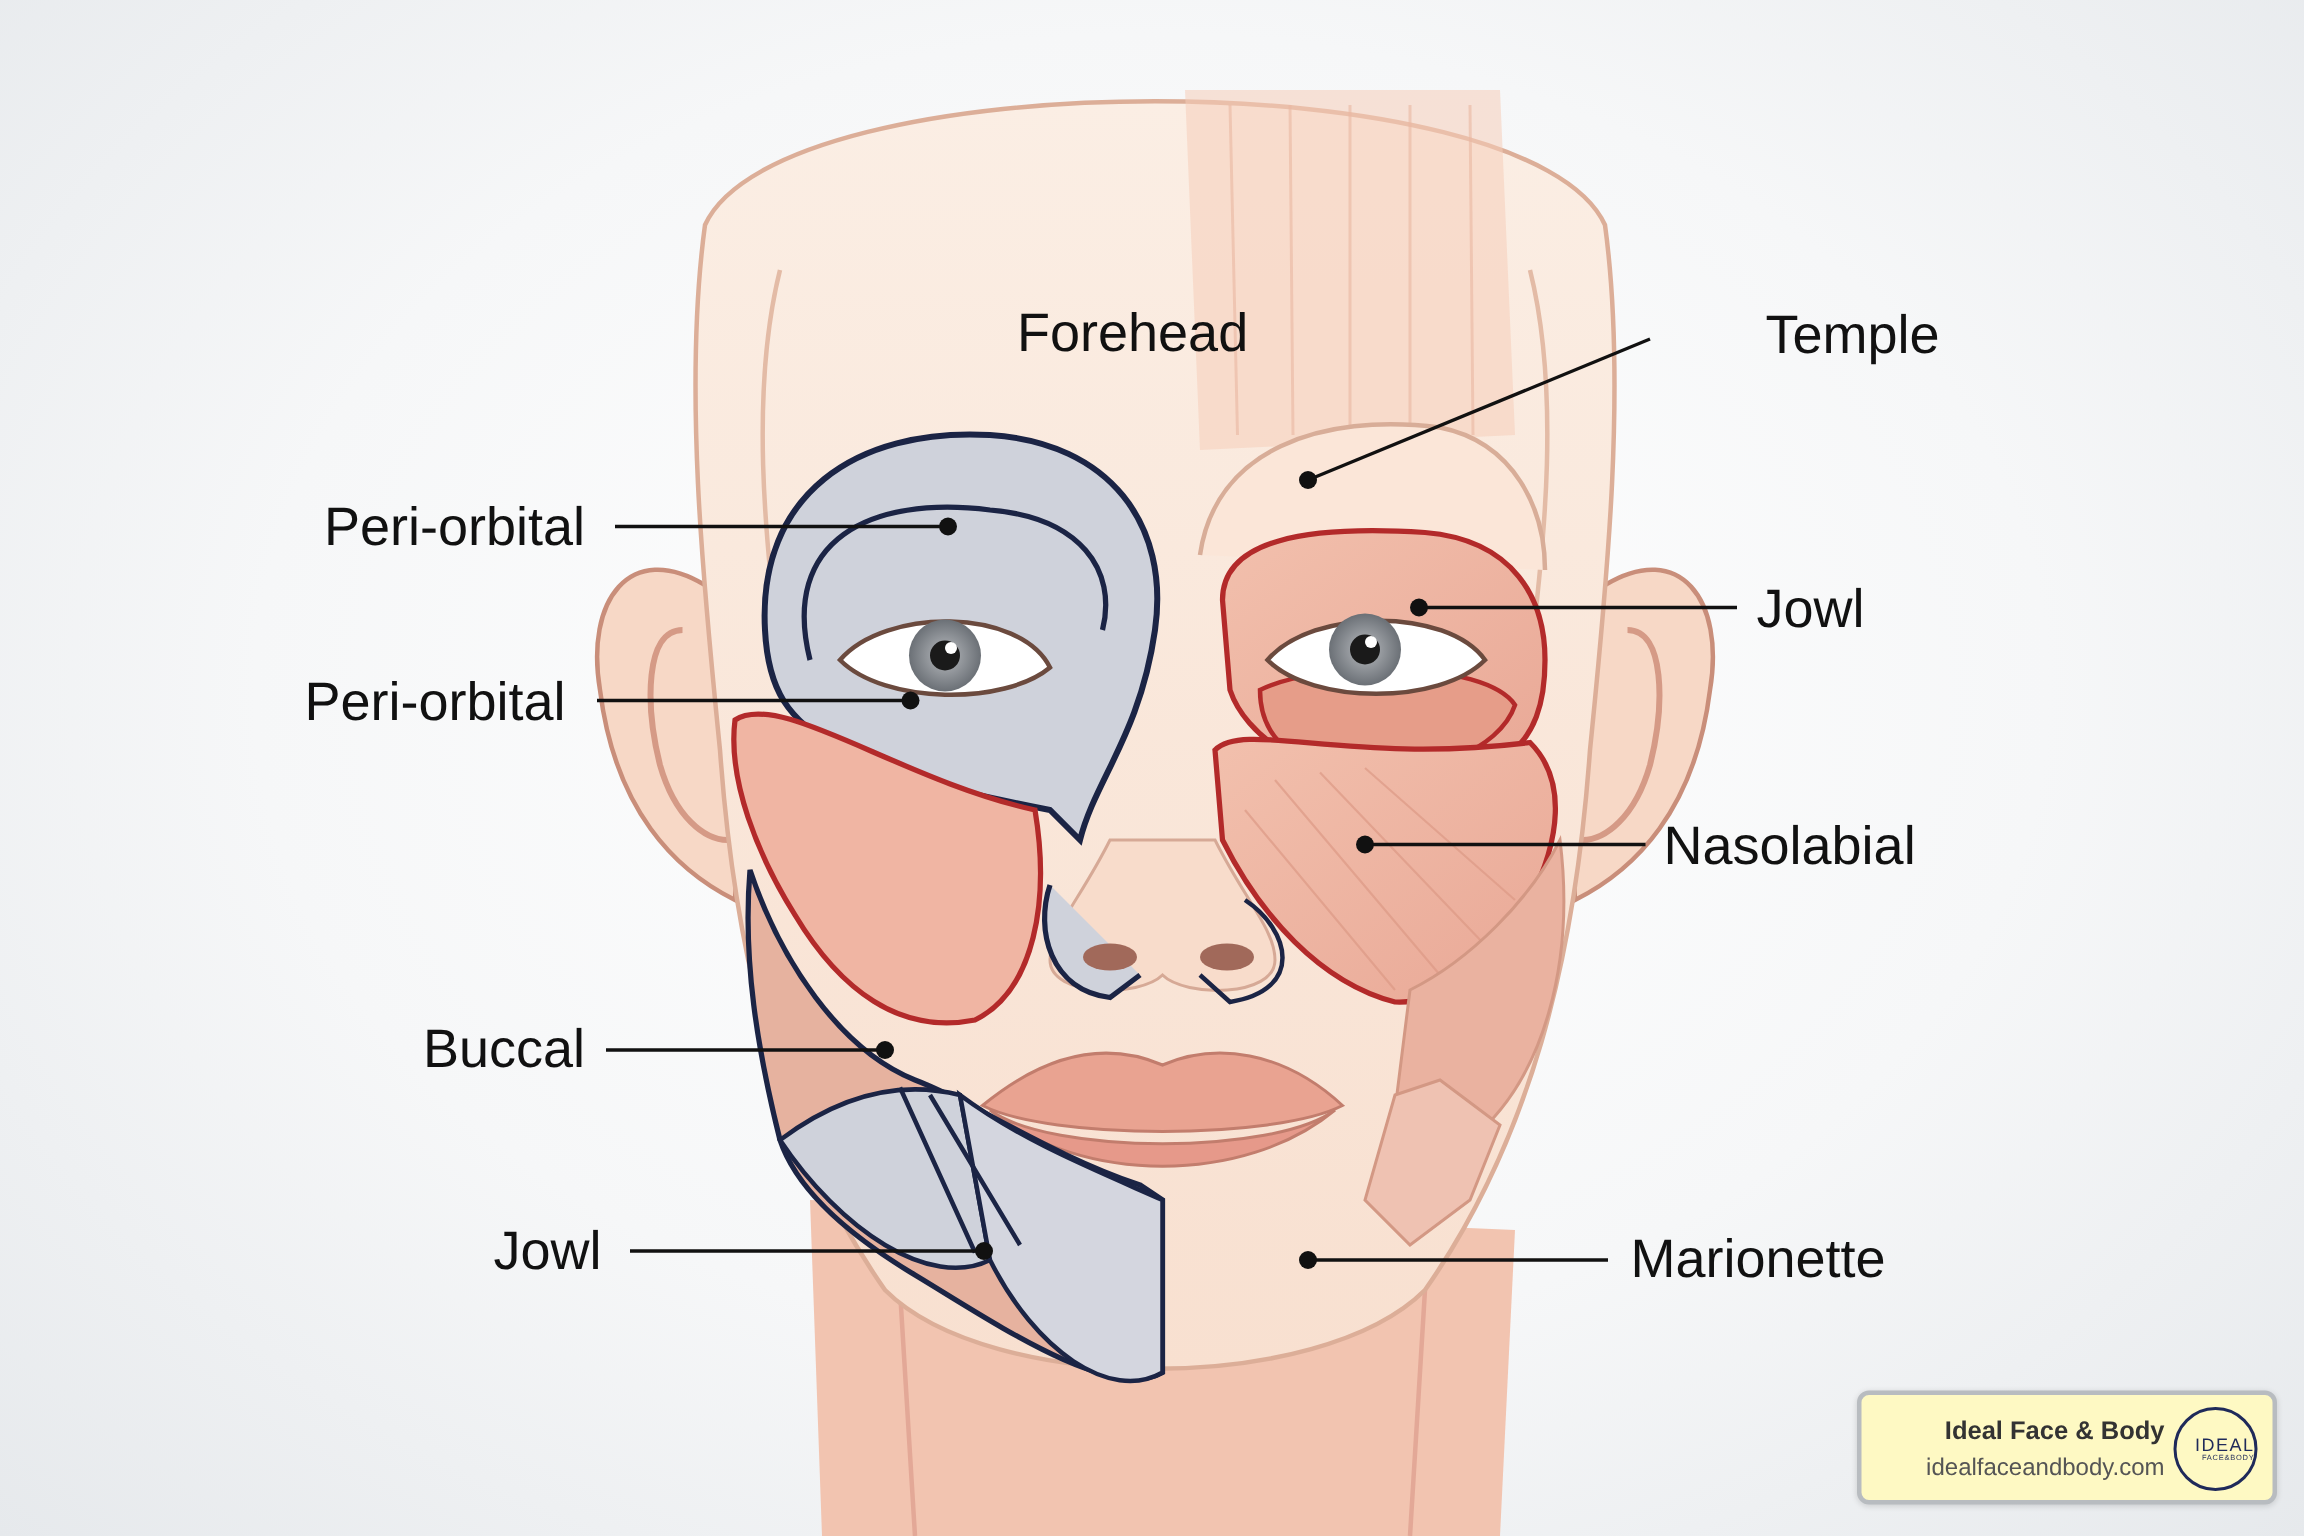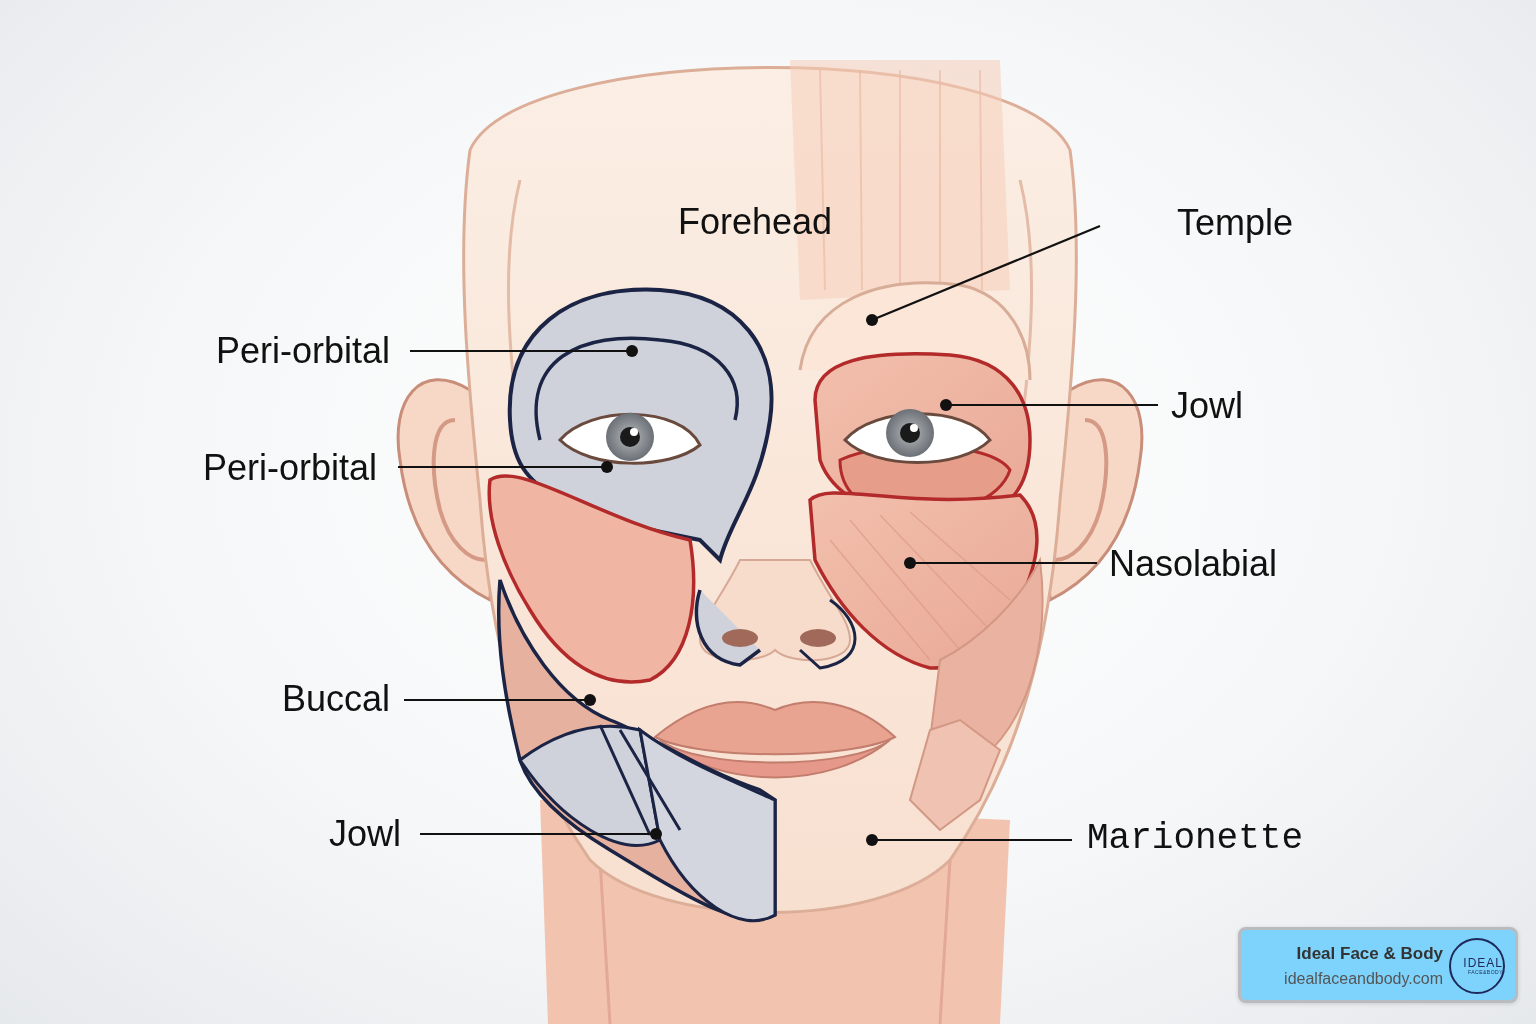--- a/index.html
+++ b/index.html
@@ -8,21 +8,21 @@
     background: radial-gradient(ellipse at 50% 45%, #ffffff 0%, #f6f7f8 55%, #e6e9ec 100%);
     font-family: "Liberation Sans", sans-serif;
   }
   #diagram { position: absolute; left: 0; top: 0; width: 1536px; height: 1024px; }
   .label {
     position: absolute; font-family: "Liberation Sans", sans-serif;
     font-size: 36px; color: #111; white-space: nowrap; line-height: 1;
   }
   .badge {
     position: absolute; left: 1238px; top: 927px; width: 280px; height: 76px;
-    background: #7dd3fc; border: 3px solid #b8bcc0; border-radius: 8px;
+    background: #fef9c3; border: 3px solid #b8bcc0; border-radius: 8px;
     box-sizing: border-box; box-shadow: 0 1px 4px rgba(0,0,0,0.15);
   }
   .badge-title {
     position: absolute; right: 72px; top: 14px; font-size: 17px; font-weight: bold;
     color: #333; font-family: "Liberation Sans", sans-serif;
   }
   .badge-url {
     position: absolute; right: 72px; top: 40px; font-size: 16px; color: #555;
     font-family: "Liberation Sans", sans-serif;
     margin-left: 12px;
@@ -144,21 +144,21 @@
   </svg>
 
   <span class="label" style="left:678px;top:204px;">Forehead</span>
   <span class="label" style="left:1161px;top:205px;margin-left:16px;">Temple</span>
   <span class="label" style="left:216px;top:333px;">Peri-orbital</span>
   <span class="label" style="left:1171px;top:388px;">Jowl</span>
   <span class="label" style="left:203px;top:450px;">Peri-orbital</span>
   <span class="label" style="left:1109px;top:546px;">Nasolabial</span>
   <span class="label" style="left:282px;top:681px;">Buccal</span>
   <span class="label" style="left:329px;top:816px;">Jowl</span>
-  <span class="label" style="left:1087px;top:821px;font-family:Liberation Mono, monospace;">Marionette</span>
+  <span class="label" style="left:1087px;top:821px;">Marionette</span>
 </div>
 
 <div class="badge">
   <span class="badge-title">Ideal Face &amp; Body</span>
   <span class="badge-url">idealfaceandbody.com</span>
   <div class="badge-logo">
     <span class="logo-main">IDEAL</span>
     <span class="logo-sub">FACE&amp;BODY</span>
   </div>
 </div>

